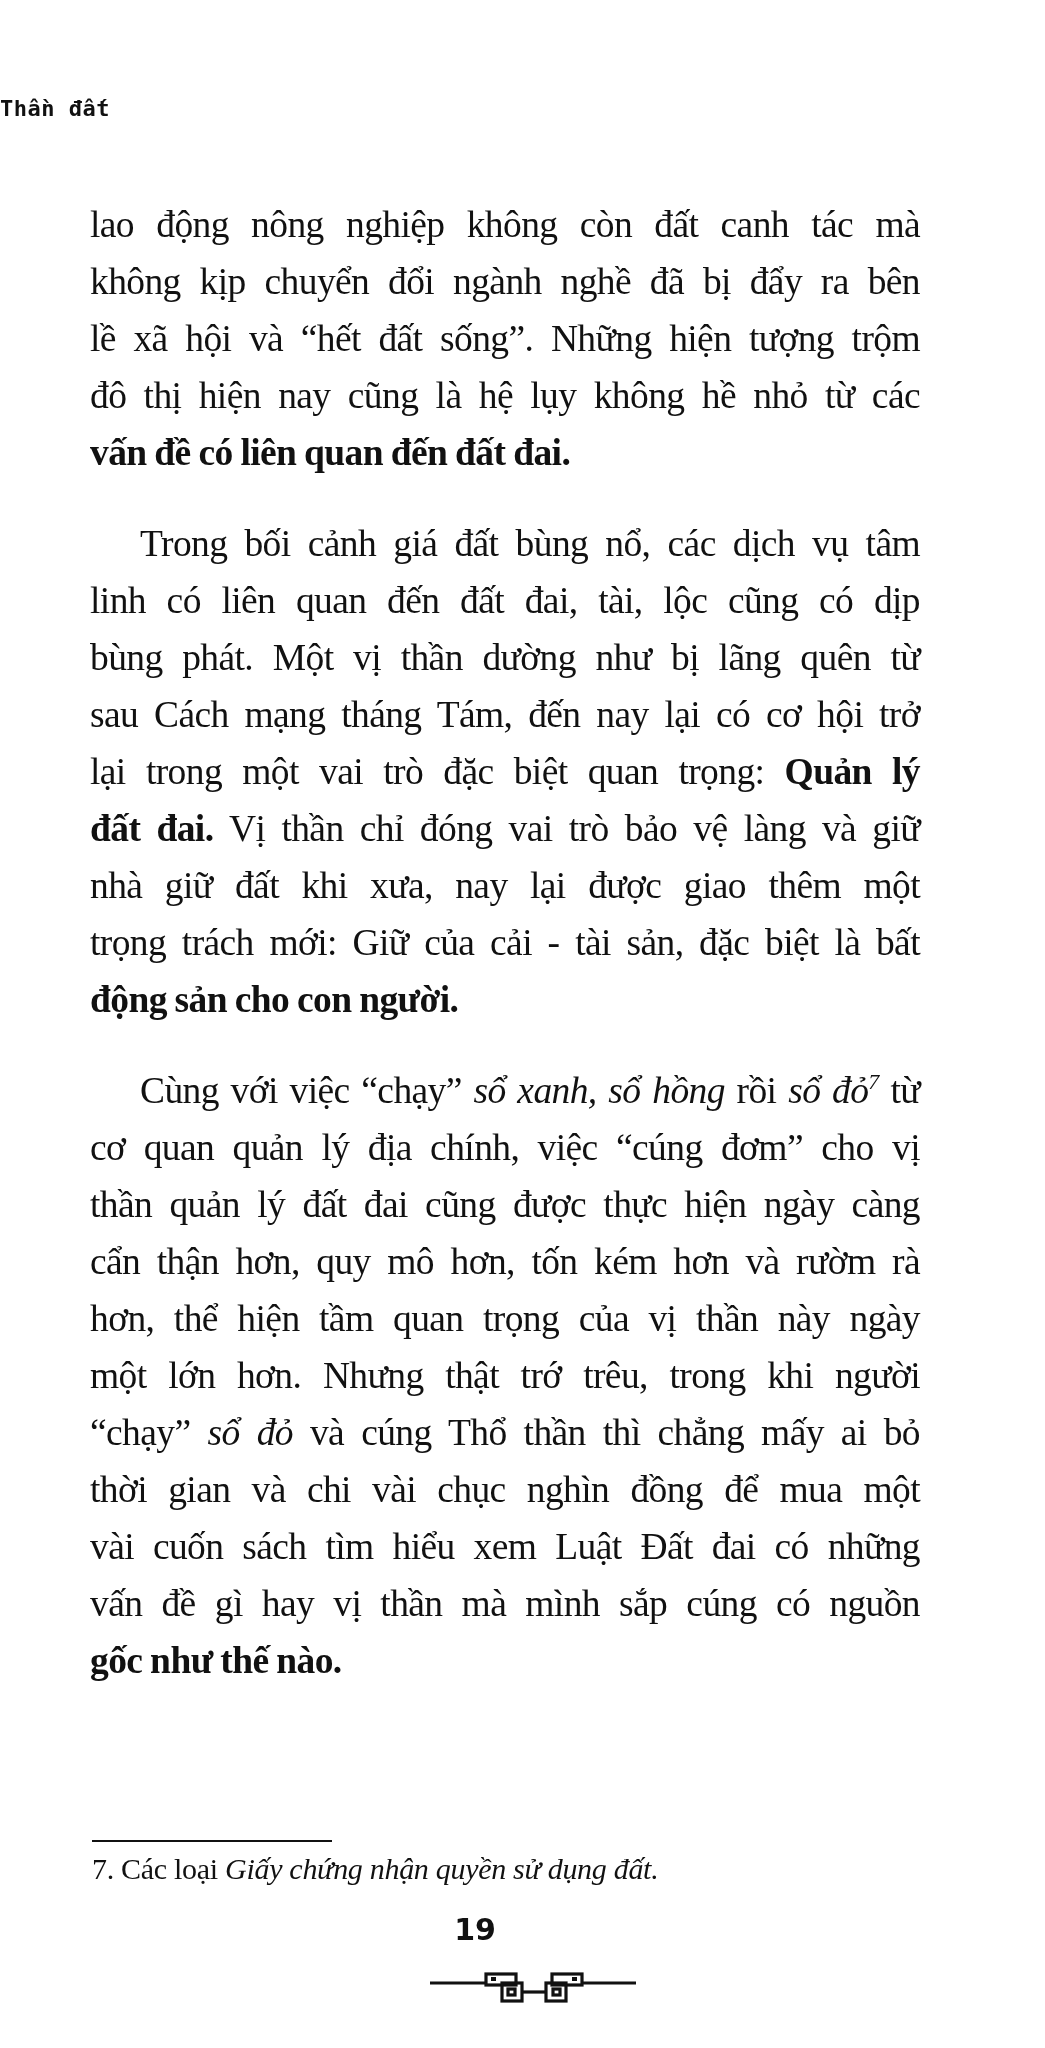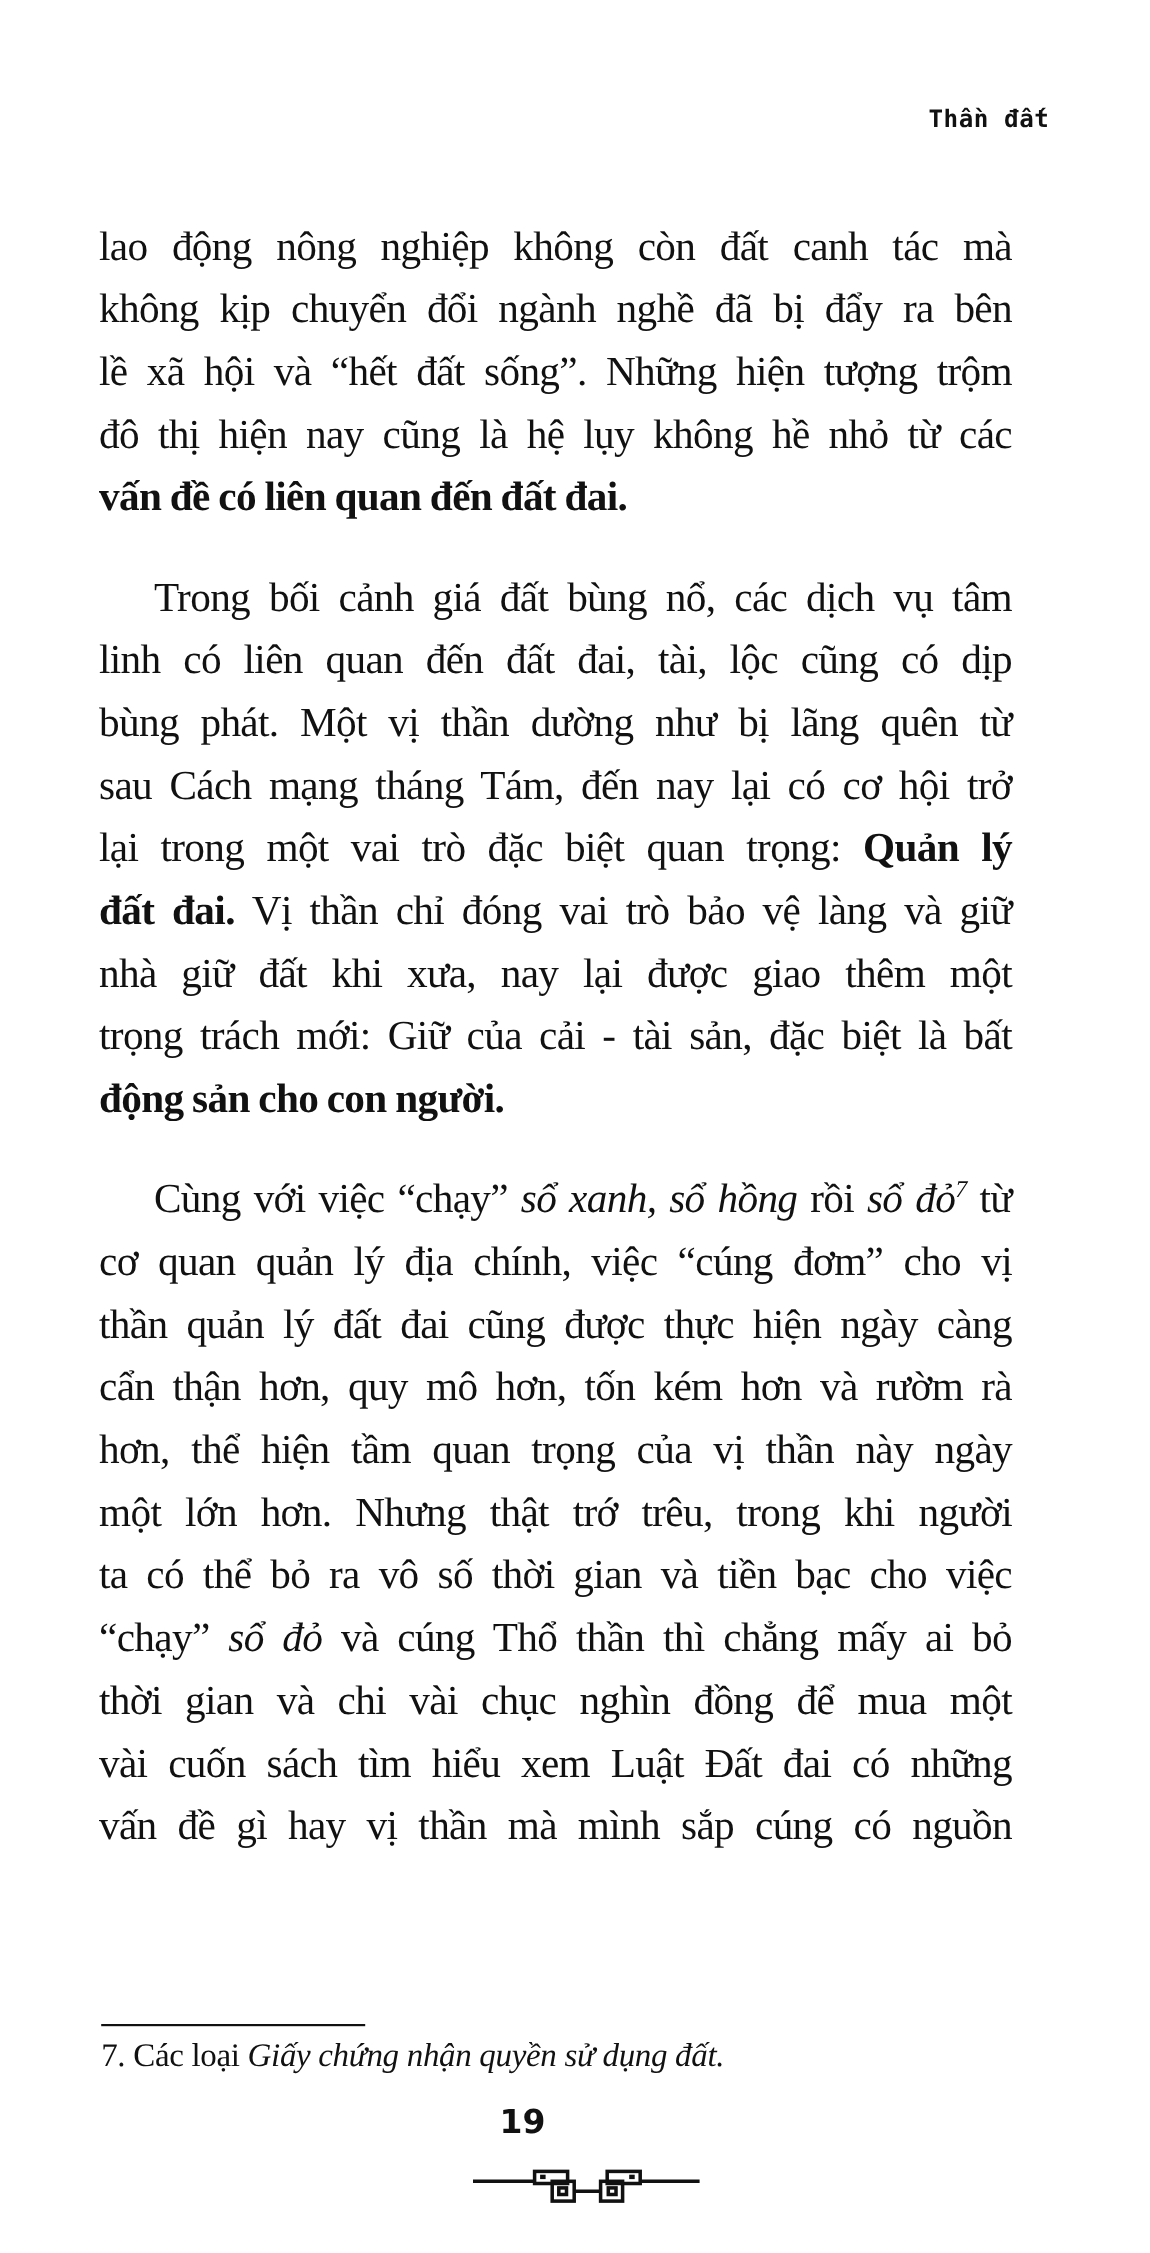--- a/index.html
+++ b/index.html
@@ -13,21 +13,21 @@
       position: relative;
       overflow: hidden;
       color: #111111;
       font-family: "Liberation Serif", "DejaVu Serif", serif;
     }
     .running-header {
       position: absolute;
       top: 96px;
       left: 0;
       width: 954px;
-      text-align: right;
+      text-align: left;
       font-family: "DejaVu Sans Mono", "Liberation Mono", monospace;
       font-weight: bold;
       font-size: 22px;
       letter-spacing: 0.5px;
       color: #111;
     }
     .body-text {
       position: absolute;
       top: 196px;
       left: 90px;
@@ -134,25 +134,25 @@
 
   <div class="para-gap"></div>
 
   <div>
     <span class="line indent"><span>Cùng với việc “chạy” </span><span class="ital">sổ xanh, sổ hồng</span><span> rồi </span><span class="ital">sổ đỏ</span><sup class="fn-ref">7</sup><span> từ</span></span>
     <span class="line">cơ quan quản lý địa chính, việc “cúng đơm” cho vị</span>
     <span class="line">thần quản lý đất đai cũng được thực hiện ngày càng</span>
     <span class="line">cẩn thận hơn, quy mô hơn, tốn kém hơn và rườm rà</span>
     <span class="line">hơn, thể hiện tầm quan trọng của vị thần này ngày</span>
     <span class="line">một lớn hơn. Nhưng thật trớ trêu, trong khi người</span>
-    <span class="line">ta có thể bỏ ra vô số thời gian và tiền bạc cho việc</span>
     <span class="line"><span>“chạy” </span><span class="ital">sổ đỏ</span><span> và cúng Thổ thần thì chẳng mấy ai bỏ</span></span>
     <span class="line">thời gian và chi vài chục nghìn đồng để mua một</span>
     <span class="line">vài cuốn sách tìm hiểu xem Luật Đất đai có những</span>
     <span class="line">vấn đề gì hay vị thần mà mình sắp cúng có nguồn</span>
+    <span class="line last">gốc như thế nào.</span>
   </div>
 </div>
 
 <div class="footnote-rule"></div>
 
 <div class="footnote">
   <span>7.</span><span> Các loại </span><span class="ital">Giấy chứng nhận quyền sử dụng đất.</span>
 </div>
 
 <div class="page-number">19</div>

